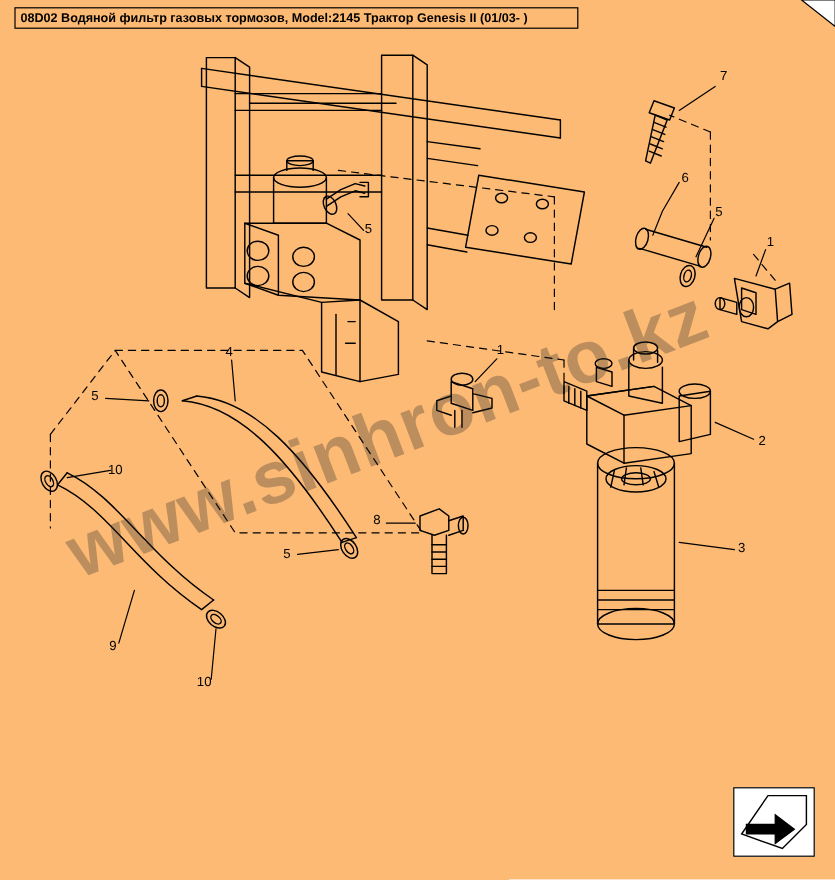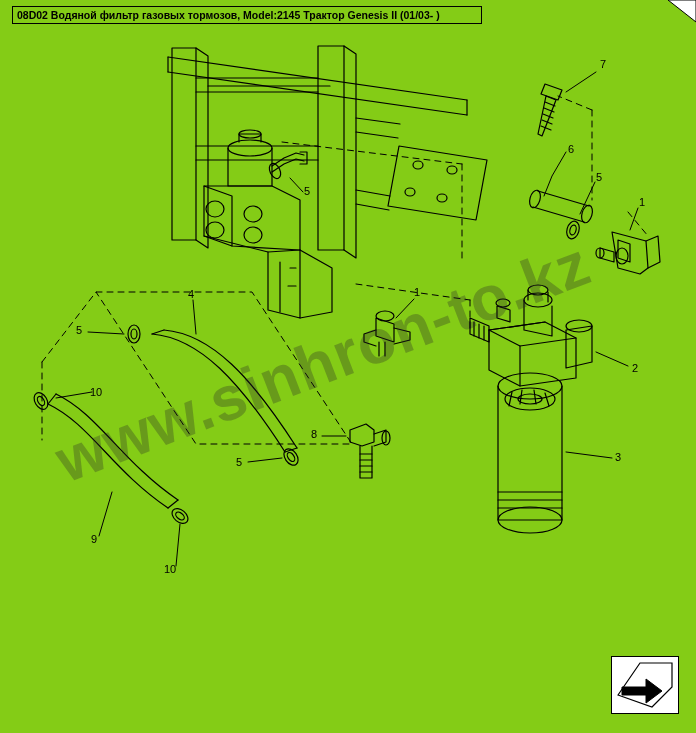--- a/index.html
+++ b/index.html
@@ -7,21 +7,21 @@
     padding: 0;
     background: #ffffff;
   }
   body {
     font-family: "Liberation Sans", sans-serif;
   }
   #page {
     position: relative;
     width: 696px;
     height: 733px;
-    background: #84cc16;
+    background: #fdba74;
     overflow: hidden;
   }
   
   .title-bar {
     position: absolute;
     left: 12px;
     top: 6px;
     width: 470px;
     height: 18px;
     border: 1px solid #000;

